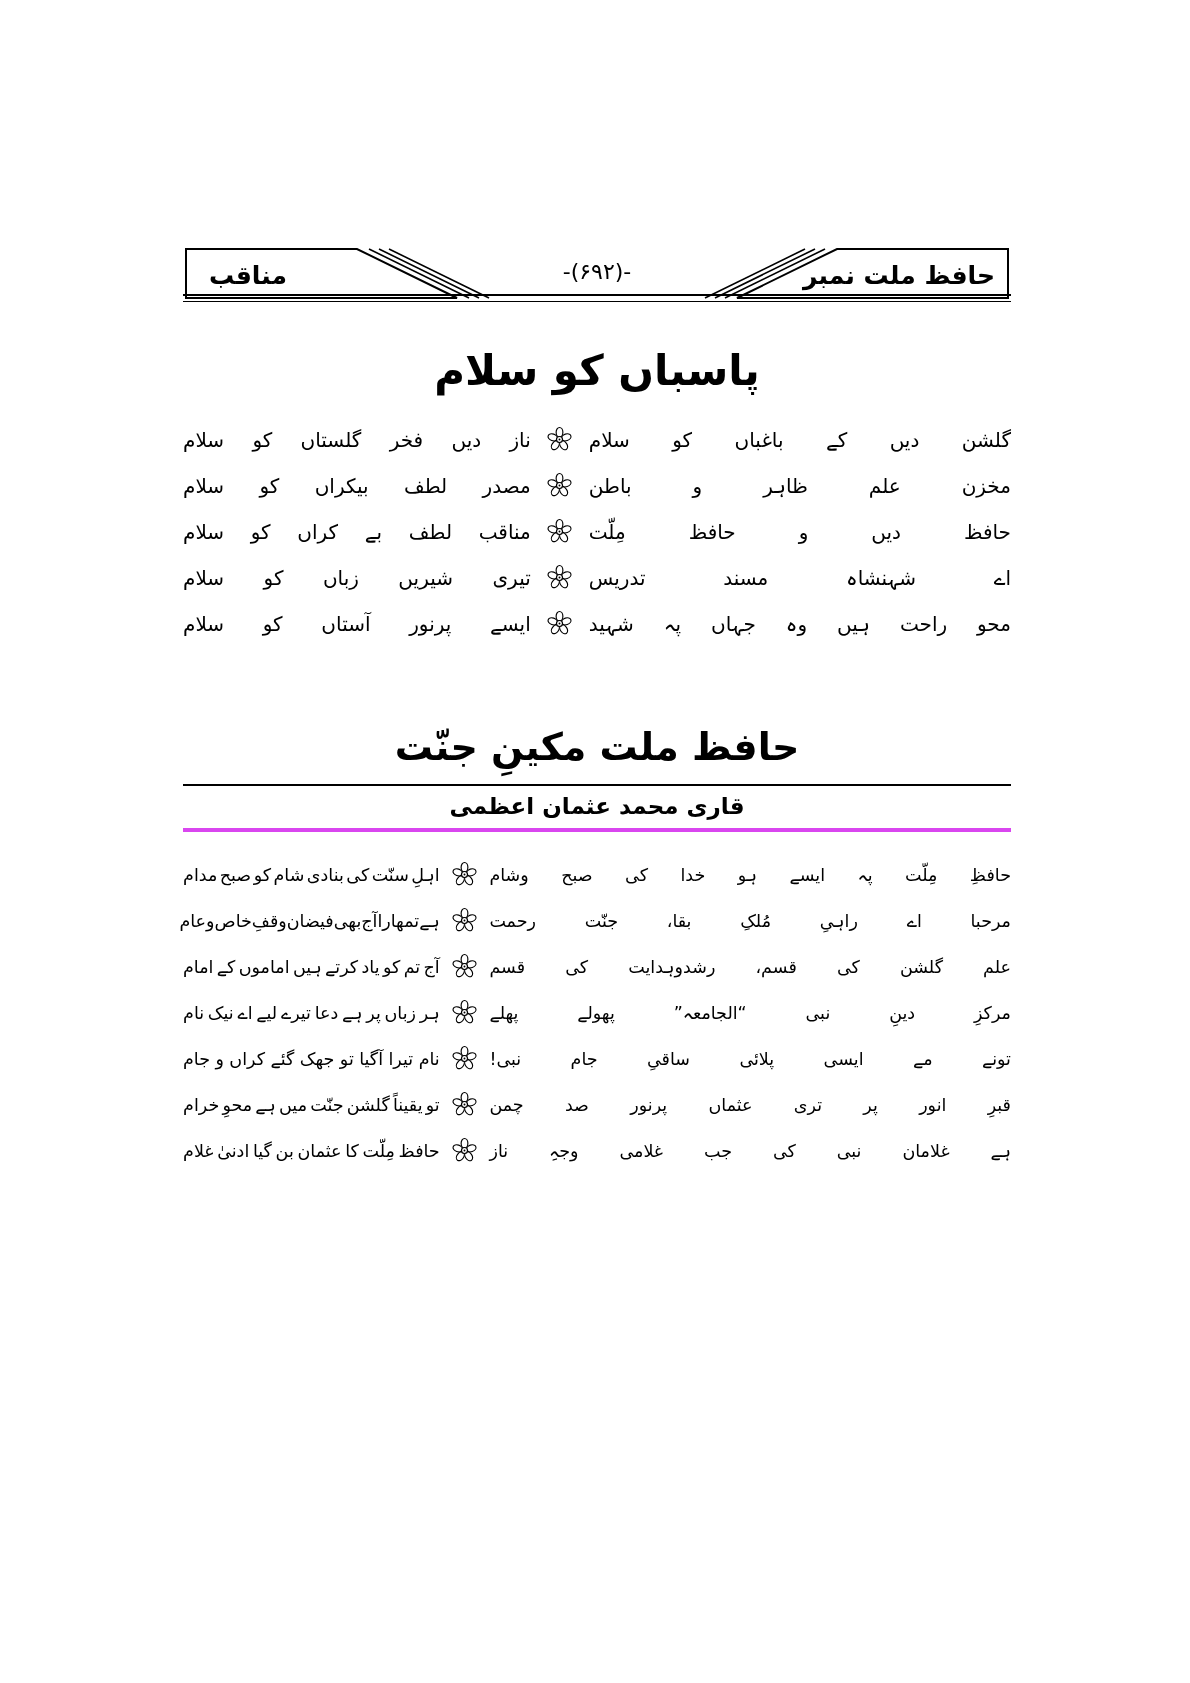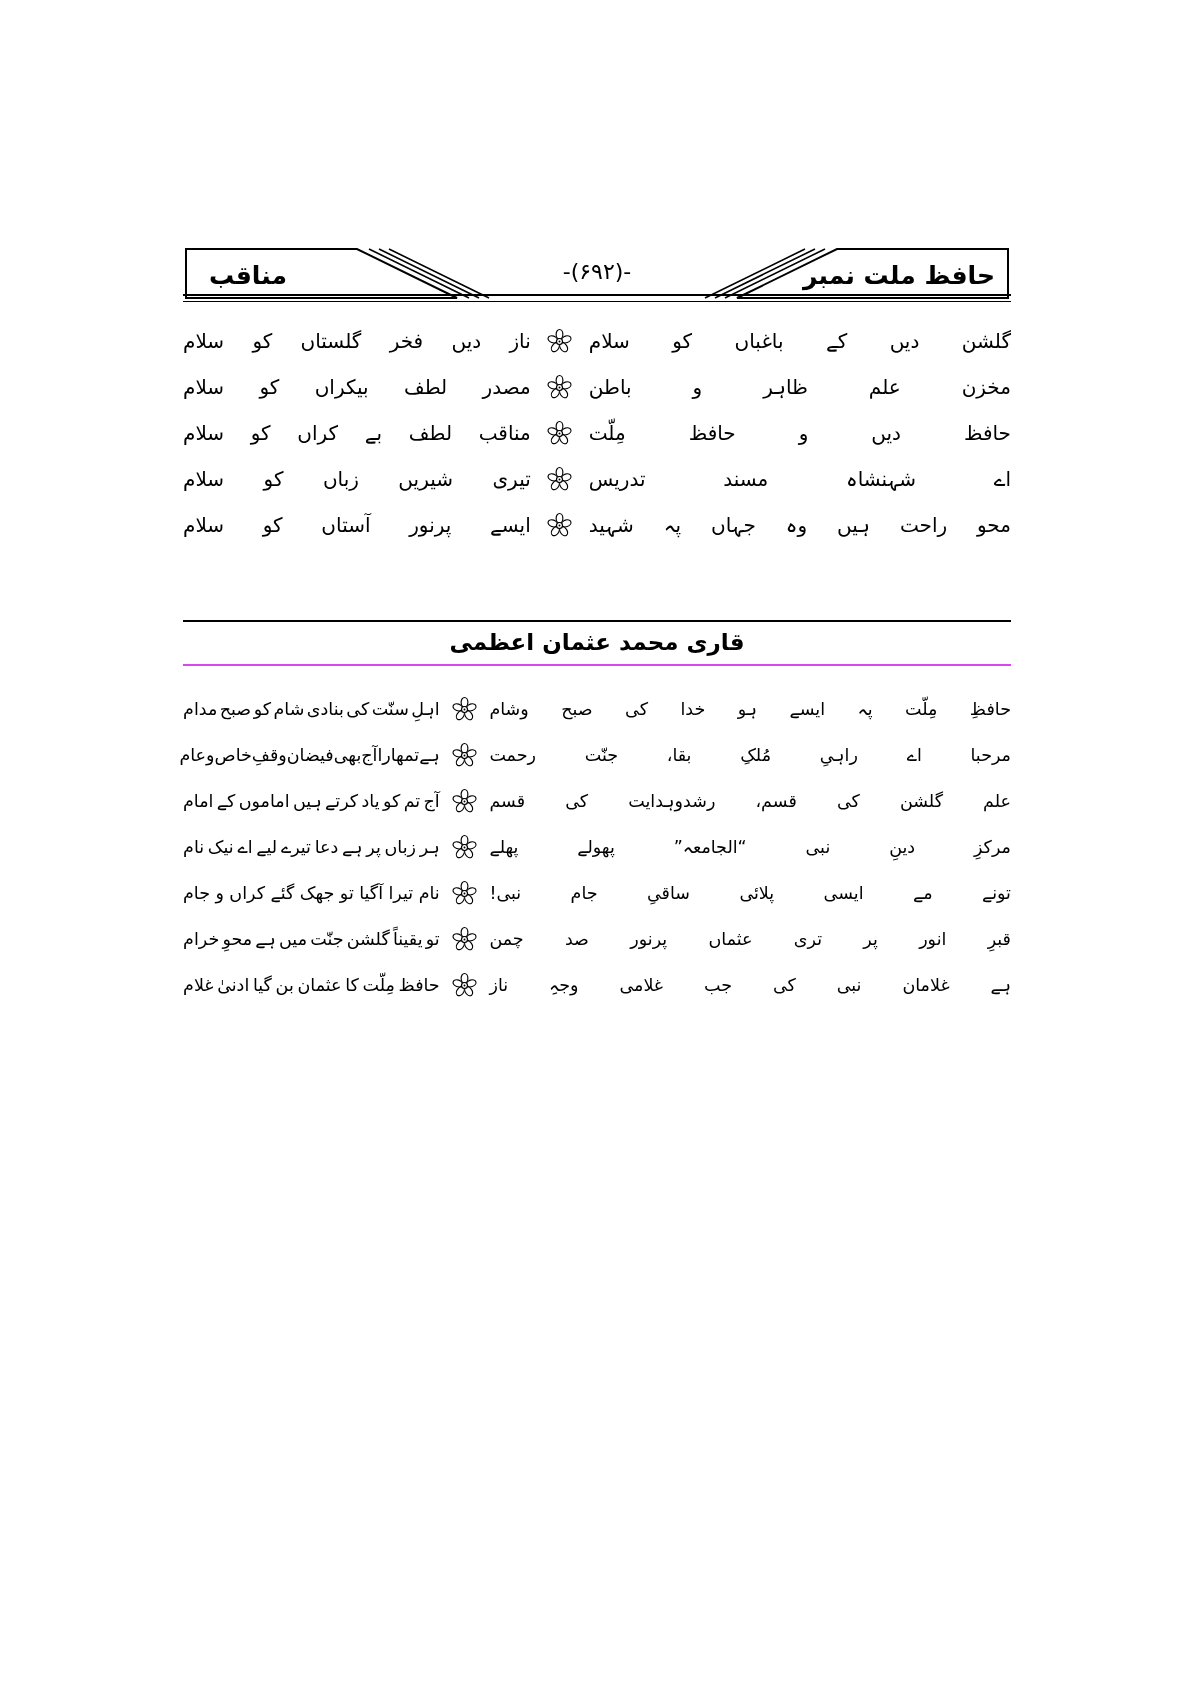--- a/index.html
+++ b/index.html
@@ -28,21 +28,21 @@
     font-size:22px; letter-spacing:1px; white-space:nowrap;
   }
 
   
   .poem1-title {
     margin-top:40px; text-align:center; font-size:42px; font-weight:bold; line-height:1.4;
   }
   .poem2 { margin-top:72px; }
   .poem2-title { text-align:center; font-size:38px; font-weight:bold; line-height:1.5; }
   .author-band {
-    margin-top:8px; border-top:2px solid #000; border-bottom:2px solid #d946ef;
+    margin-top:8px; border-top:2px solid #000; border-bottom:4px solid #d946ef;
     padding:7px 0 9px 0; text-align:center; font-size:23px; font-weight:bold;
   }
 
   
   .verses { margin-top:16px; }
   .poem2 .verses { margin-top:20px; }
   .verse { display:flex; direction:rtl; align-items:center; height:46px; }
   .hemi { display:flex; justify-content:space-between; direction:rtl; align-items:baseline; }
   .hemi span { white-space:nowrap; }
   .poem1 .hemi.r { width:51%; }
@@ -86,20 +86,21 @@
       <line x1="136" y1="2" x2="36" y2="51" stroke="#000" stroke-width="1.6"></line>
       <line x1="126" y1="2" x2="26" y2="51" stroke="#000" stroke-width="1.6"></line>
     </svg>
     <span class="tab-text left" dir="rtl">مناقب</span>
     <span class="page-num">-(۶۹۲)-</span>
     <span class="tab-text right" dir="rtl">حافظ ملت نمبر</span>
     <div class="header-rule"></div>
   </div>
 
   <div class="poem1">
+    <div class="poem1-title">پاسباں کو سلام</div>
     <div class="verses">
 
       <div class="verse">
         <div class="hemi r">
             <span>گلشن</span>
             <span>دیں</span>
             <span>کے</span>
             <span>باغباں</span>
             <span>کو</span>
             <span>سلام</span>
@@ -202,20 +203,21 @@
             <span>آستاں</span>
             <span>کو</span>
             <span>سلام</span>
           </div>
       </div>
 
     </div>
   </div>
 
   <div class="poem2">
+    <div class="poem2-title">حافظ ملت مکینِ جنّت</div>
     <div class="author-band">قاری محمد عثمان اعظمی</div>
     <div class="verses">
 
       <div class="verse">
         <div class="hemi r">
             <span>حافظِ</span>
             <span>مِلّت</span>
             <span>پہ</span>
             <span>ایسے</span>
             <span>ہو</span>

